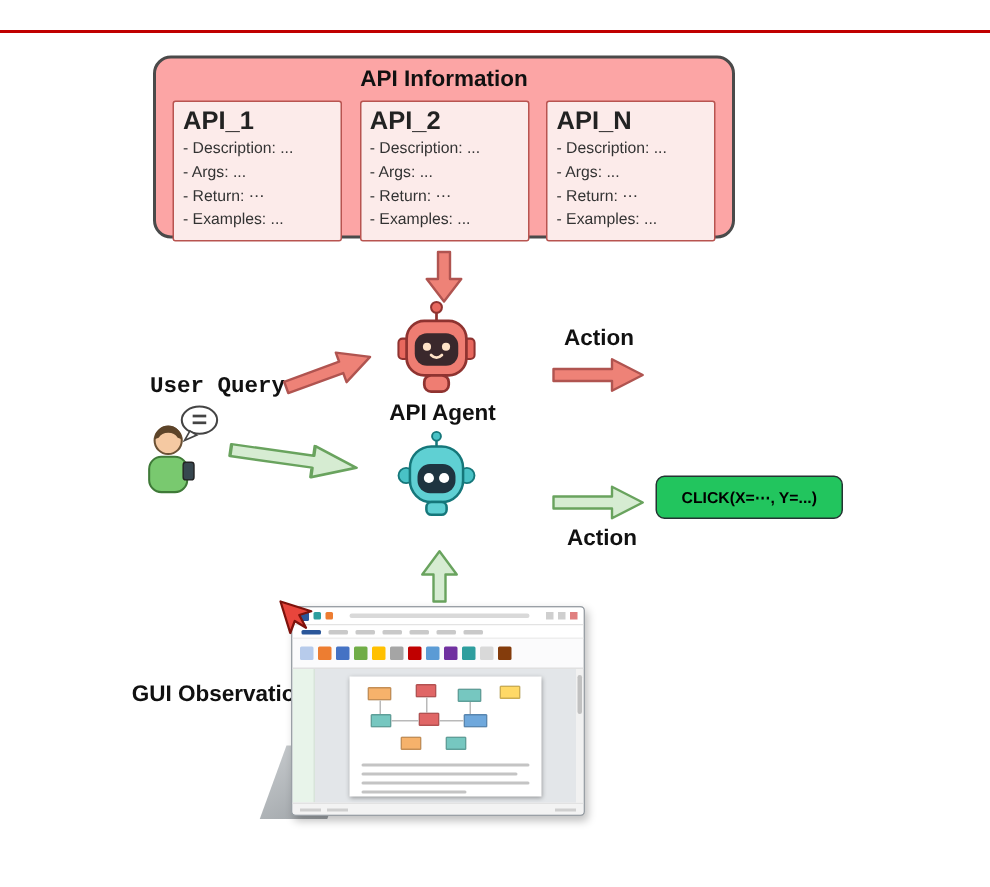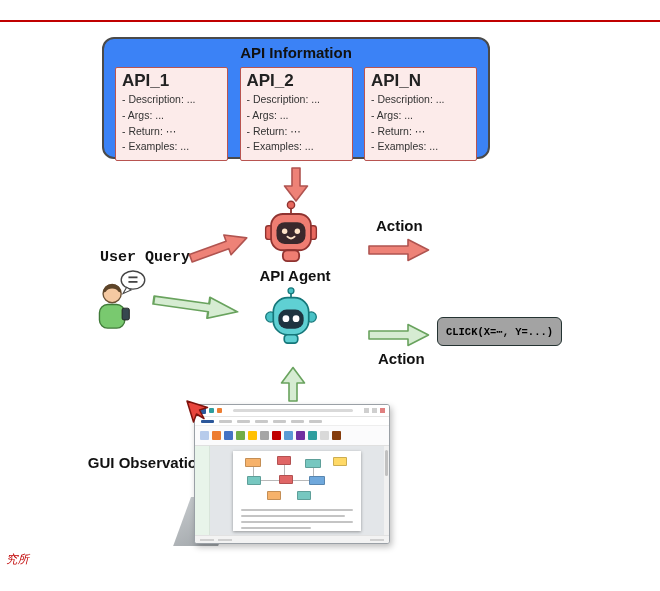--- a/index.html
+++ b/index.html
@@ -2,39 +2,39 @@
 <html><head>
 <meta charset="utf-8">
 <style>
   * { margin:0; padding:0; box-sizing:border-box; }
   body { background:#fff; font-family:"Liberation Sans", sans-serif; }
   .stage { position:relative; width:660px; height:591px; background:#fff; overflow:hidden; }
 
   .fig-title { position:absolute; left:7px; top:3px; font:italic 700 12px "DejaVu Serif", serif; color:#c00000; }
   .fig-rule { position:absolute; left:0; top:20px; width:660px; height:2px; background:#c00000; }
 
-  .api-panel { position:absolute; left:102px; top:37px; width:388px; height:122px; background:#3b82f6; border:2px solid #4a4a4a; border-radius:12px; }
+  .api-panel { position:absolute; left:102px; top:37px; width:388px; height:122px; background:#fca5a5; border:2px solid #4a4a4a; border-radius:12px; }
   .api-panel-title { text-align:center; font-size:15px; font-weight:700; color:#111; margin-top:5px; }
   .api-boxes { display:flex; justify-content:space-between; padding:6px 11px 0; }
   .api-box { width:113px; background:#fcebea; border:1px solid #b85450; border-radius:2px; padding:3px 6px 5px; }
   .api-name { font-size:17px; font-weight:700; color:#222; margin-bottom:1px; }
   .api-line { font-size:10.5px; color:#333; line-height:1.5; white-space:pre; }
 
   .lbl { position:absolute; font-size:15px; font-weight:700; color:#111; }
   .center { text-align:center; }
 
   .icon { position:absolute; display:block; }
   .icon svg { display:block; }
 
   .arrow { position:absolute; }
   .arrow svg { display:block; overflow:visible; }
 
   .codebox { position:absolute; left:437px; top:199px; width:103px; height:92px; background:#f7f7f7; border:1.3px solid #8a8a8a; border-radius:8px; padding:6px 8px; font-family:"DejaVu Sans Mono", monospace; font-size:11px; color:#8ba3a3; line-height:1.42; }
   .codebox div { white-space:pre; }
-  .clickbox { position:absolute; left:437px; top:317px; width:125px; background:#a3a3a3; border:1.6px solid #243332; border-radius:6px; padding:7px 6px; font-family:Liberation Mono, monospace; font-size:10.5px; font-weight:700; color:#000; text-align:center; white-space:nowrap; }
+  .clickbox { position:absolute; left:437px; top:317px; width:125px; background:#22c55e; border:1.6px solid #243332; border-radius:6px; padding:7px 6px; font-family:Liberation Sans, sans-serif; font-size:10.5px; font-weight:700; color:#000; text-align:center; white-space:nowrap; }
 
   
   .win-shadow { position:absolute; left:191px; top:497px; width:45px; height:49px; background:linear-gradient(140deg,#c3c7ca,#9ea3a7); transform:skewX(-20deg); transform-origin:top; z-index:1; }
   .word { position:absolute; left:194px; top:404px; width:196px; height:140px; background:#fff; border:1px solid #9aa0a6; border-radius:3px; z-index:2; box-shadow:2px 3px 6px rgba(0,0,0,.25); display:flex; flex-direction:column; overflow:hidden; }
   .wd-titlebar { height:12px; background:#fff; border-bottom:1px solid #e3e3e3; display:flex; align-items:center; gap:3px; padding:0 4px; flex:none; }
   .wd-appicon { width:7px; height:7px; background:#2b579a; border-radius:1px; }
   .wd-dot { width:5px; height:5px; border-radius:1px; }
   .wd-titletext { flex:1; height:3px; background:#d9d9d9; margin:0 8px; border-radius:2px; }
   .wd-ctrl { width:5px; height:5px; background:#cfcfcf; }
   .wd-tabs { height:9px; background:#fff; border-bottom:1px solid #eee; display:flex; align-items:center; gap:5px; padding:0 6px; flex:none; }
@@ -253,16 +253,15 @@
 
   <span class="icon cursor">
     <svg width="25" height="27" viewBox="0 0 25 27">
       <path d="M3 2 L9.5 23 L12.5 15 L20 19.5 L15.5 11 L23.5 8.5 Z" fill="#e8453c" stroke="#7e120c" stroke-width="1.5" stroke-linejoin="round"></path>
     </svg>
   </span>
 
   <div class="lbl center" style="left:87px; top:452px; width:120px; line-height:1.4;">GUI Observation</div>
 
   <div class="footer">
-    <div>究所</div>
   </div>
 
 </div>
 
 </body></html>

